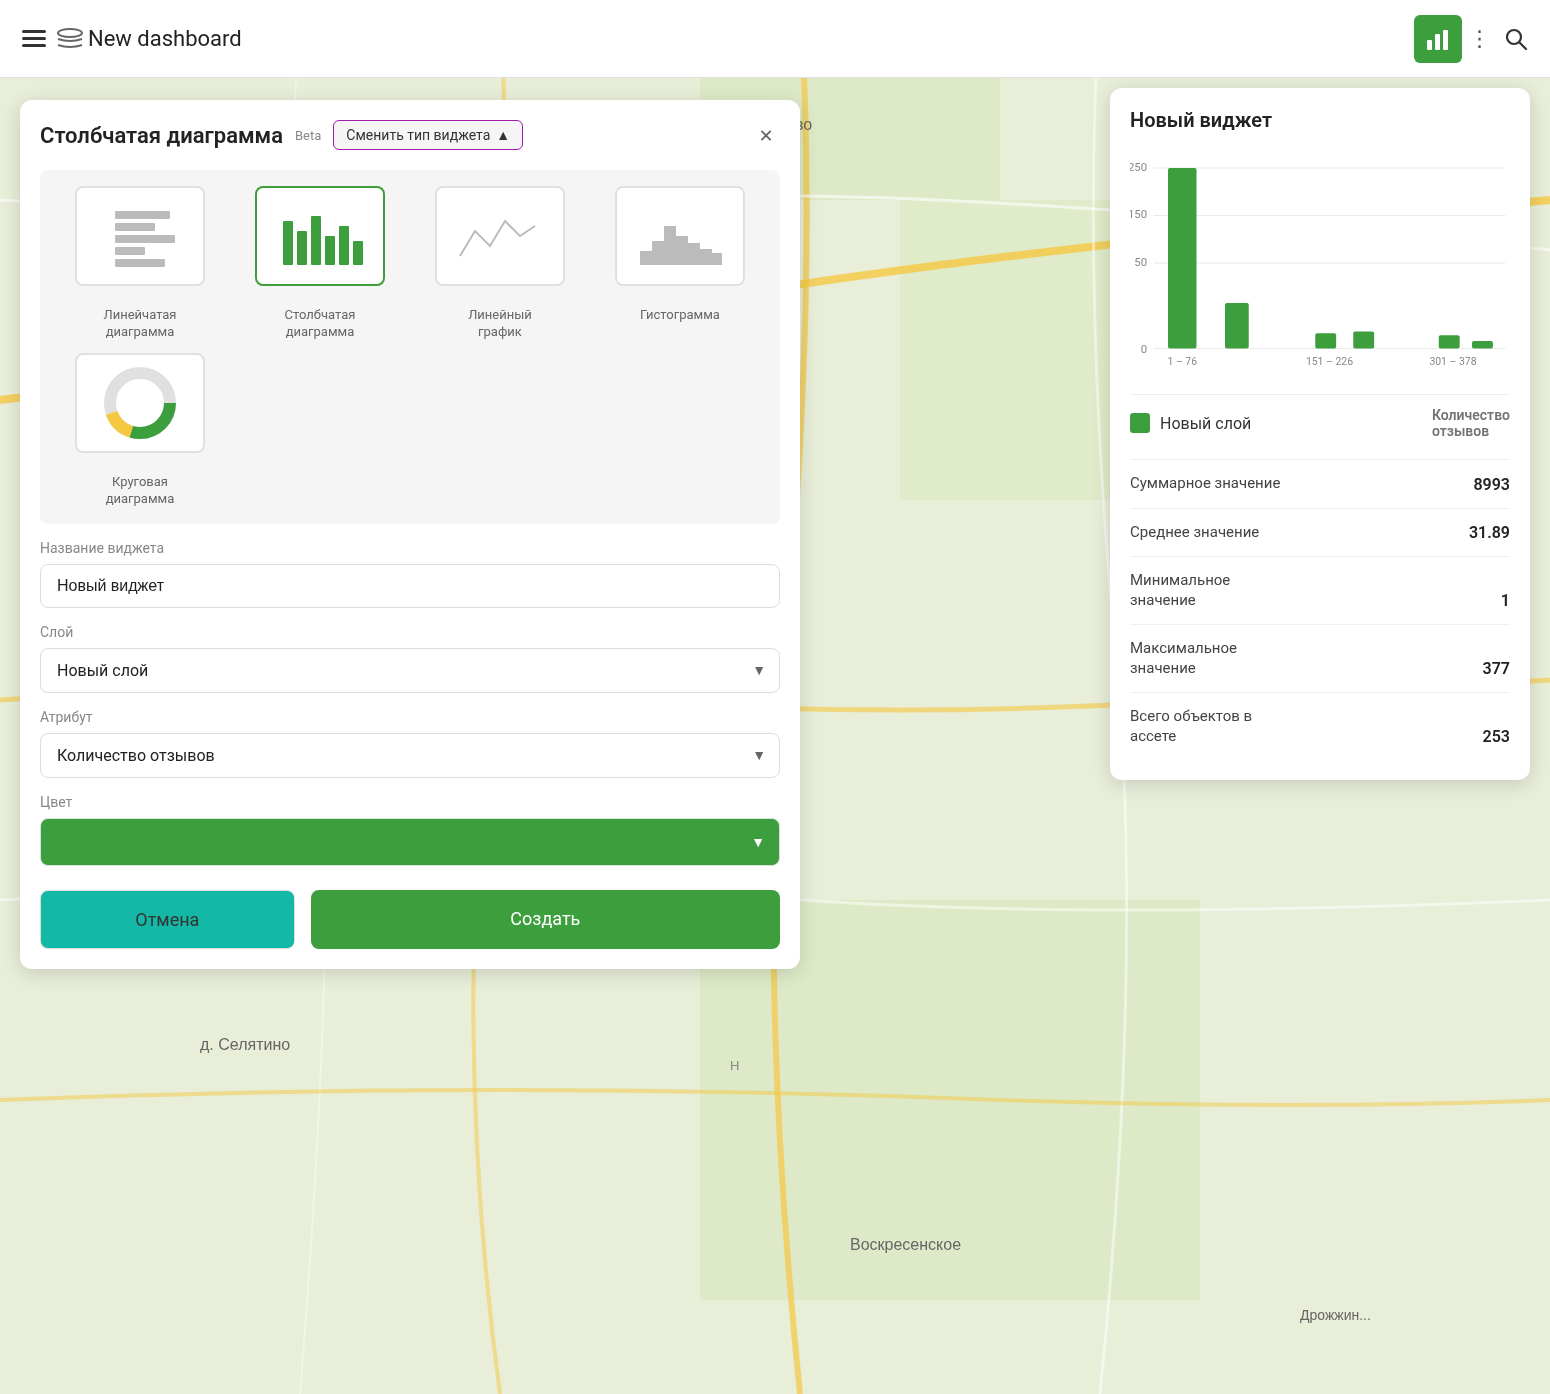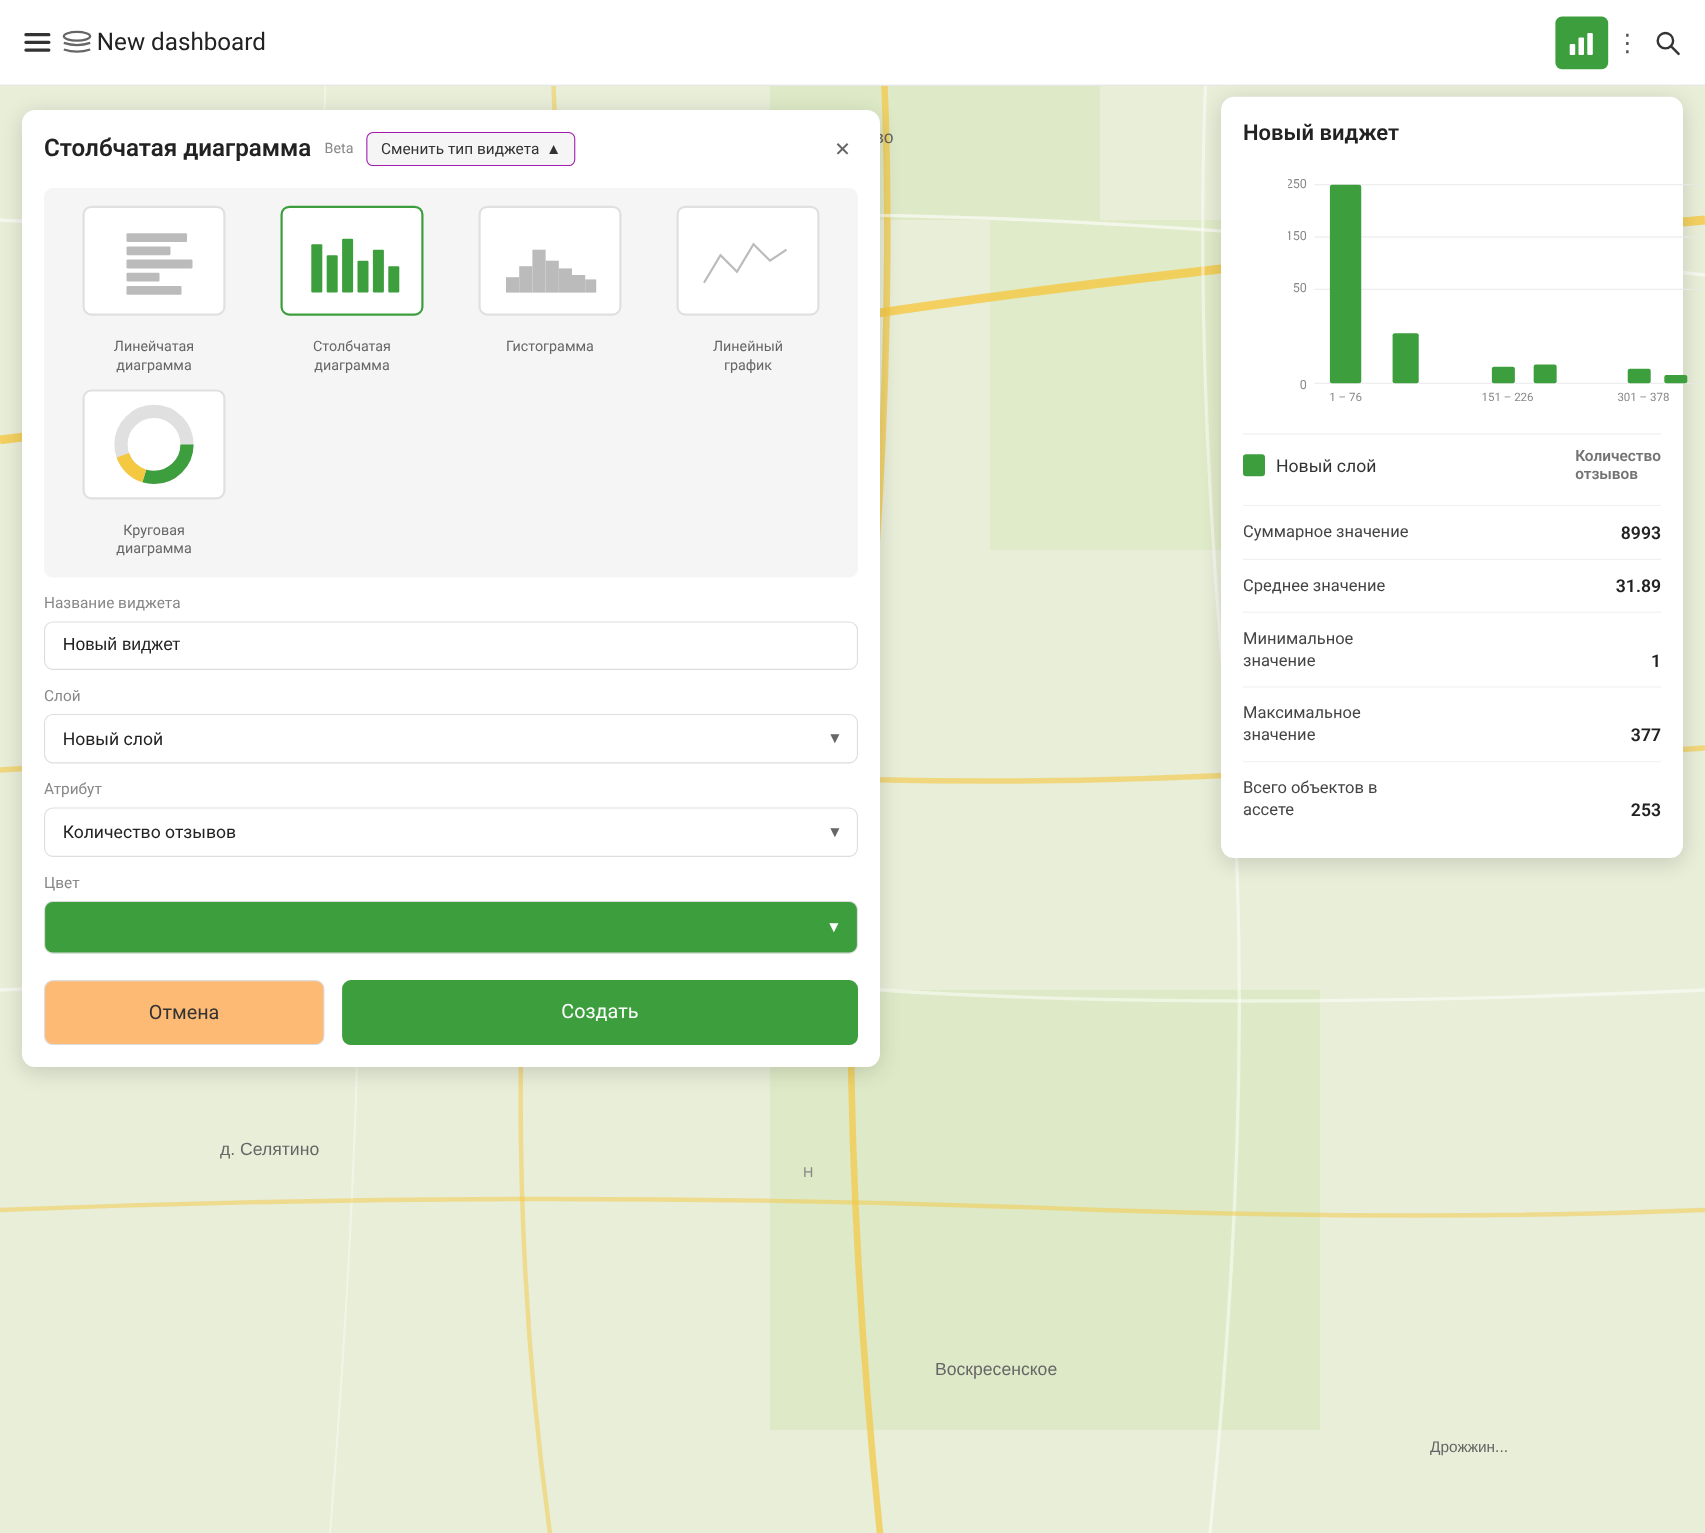--- a/index.html
+++ b/index.html
@@ -245,21 +245,21 @@
       display: flex;
       gap: 16px;
       margin-top: 24px;
     }
 
     .cancel-btn {
       flex: 1;
       padding: 18px;
       border: 1px solid #ddd;
       border-radius: 8px;
-      background: #fdba74;
+      background: #14b8a6;
       font-size: 18px;
       color: #333;
       cursor: pointer;
       text-align: center;
     }
 
     .create-btn {
       flex: 2;
       padding: 18px;
       border: none;
@@ -288,21 +288,20 @@
       font-size: 20px;
       font-weight: 600;
       color: #222;
       margin-bottom: 16px;
     }
 
     .chart-area {
       width: 100%;
       height: 230px;
       margin-bottom: 16px;
-      margin-left: 41px;
     }
 
     .legend-row {
       display: flex;
       align-items: center;
       justify-content: space-between;
       padding: 12px 0;
       border-top: 1px solid #eee;
       margin-bottom: 4px;
     }
@@ -481,40 +480,40 @@
             <rect x="64" y="25" width="10" height="39" rx="1" fill="#3d9e3d"></rect>
             <rect x="78" y="40" width="10" height="24" rx="1" fill="#3d9e3d"></rect>
           </svg>
         </div>
         <span class="chart-type-label">Столбчатая<br>диаграмма</span>
       </div>
 
       <div class="chart-type-item">
         <div class="chart-type-preview">
           <svg width="90" height="70" viewBox="0 0 90 70">
+            <polyline points="5,55 20,30 35,45 50,20 65,35 80,25" stroke="#bbb" stroke-width="2" fill="none"></polyline>
+          </svg>
+        </div>
+        <span class="chart-type-label">Линейный<br>график</span>
+      </div>
+
+      <div class="chart-type-item">
+        <div class="chart-type-preview">
+          <svg width="90" height="70" viewBox="0 0 90 70">
             <rect x="5" y="50" width="12" height="14" rx="0" fill="#bbb"></rect>
             <rect x="17" y="40" width="12" height="24" rx="0" fill="#bbb"></rect>
             <rect x="29" y="25" width="12" height="39" rx="0" fill="#bbb"></rect>
             <rect x="41" y="35" width="12" height="29" rx="0" fill="#bbb"></rect>
             <rect x="53" y="42" width="12" height="22" rx="0" fill="#bbb"></rect>
             <rect x="65" y="48" width="12" height="16" rx="0" fill="#bbb"></rect>
             <rect x="77" y="52" width="10" height="12" rx="0" fill="#bbb"></rect>
           </svg>
         </div>
         <span class="chart-type-label">Гистограмма</span>
       </div>
-
-      <div class="chart-type-item">
-        <div class="chart-type-preview">
-          <svg width="90" height="70" viewBox="0 0 90 70">
-            <polyline points="5,55 20,30 35,45 50,20 65,35 80,25" stroke="#bbb" stroke-width="2" fill="none"></polyline>
-          </svg>
-        </div>
-        <span class="chart-type-label">Линейный<br>график</span>
-      </div>
     </div>
 
     <div style="display:grid; grid-template-columns:repeat(4,1fr); gap:12px;">
       <div class="chart-type-item">
         <div class="chart-type-preview">
           <svg width="90" height="90" viewBox="0 0 90 90">
             <circle cx="45" cy="45" r="30" fill="none" stroke="#e0e0e0" stroke-width="12"></circle>
             <circle cx="45" cy="45" r="30" fill="none" stroke="#3d9e3d" stroke-width="12" stroke-dasharray="56 133" stroke-dashoffset="0"></circle>
             <circle cx="45" cy="45" r="30" fill="none" stroke="#f5c842" stroke-width="12" stroke-dasharray="28 161" stroke-dashoffset="-56"></circle>
           </svg>

